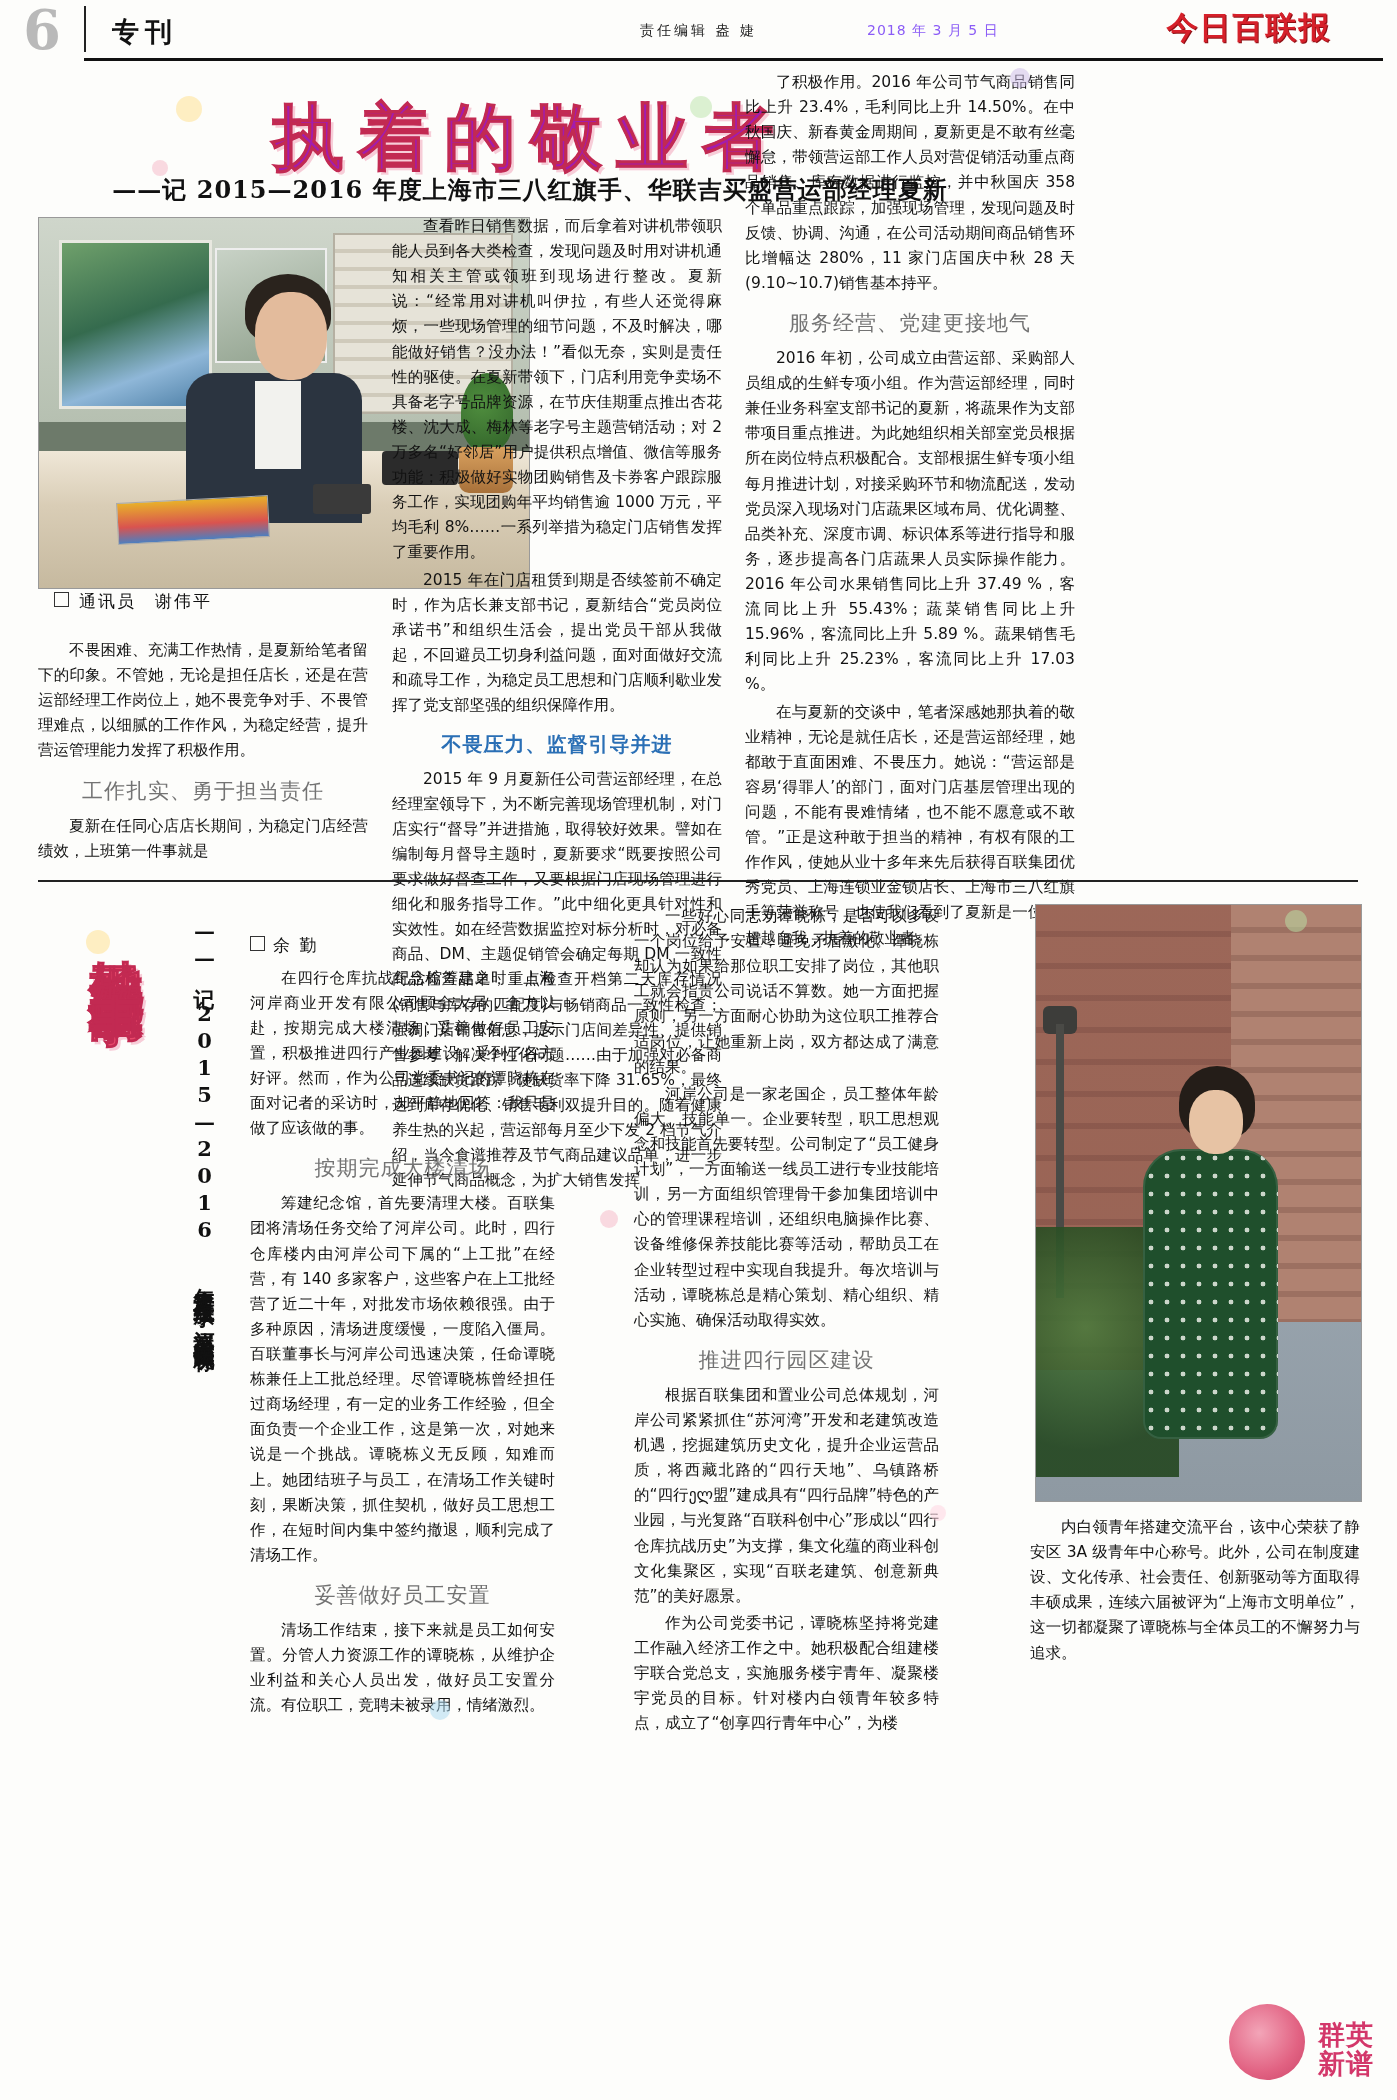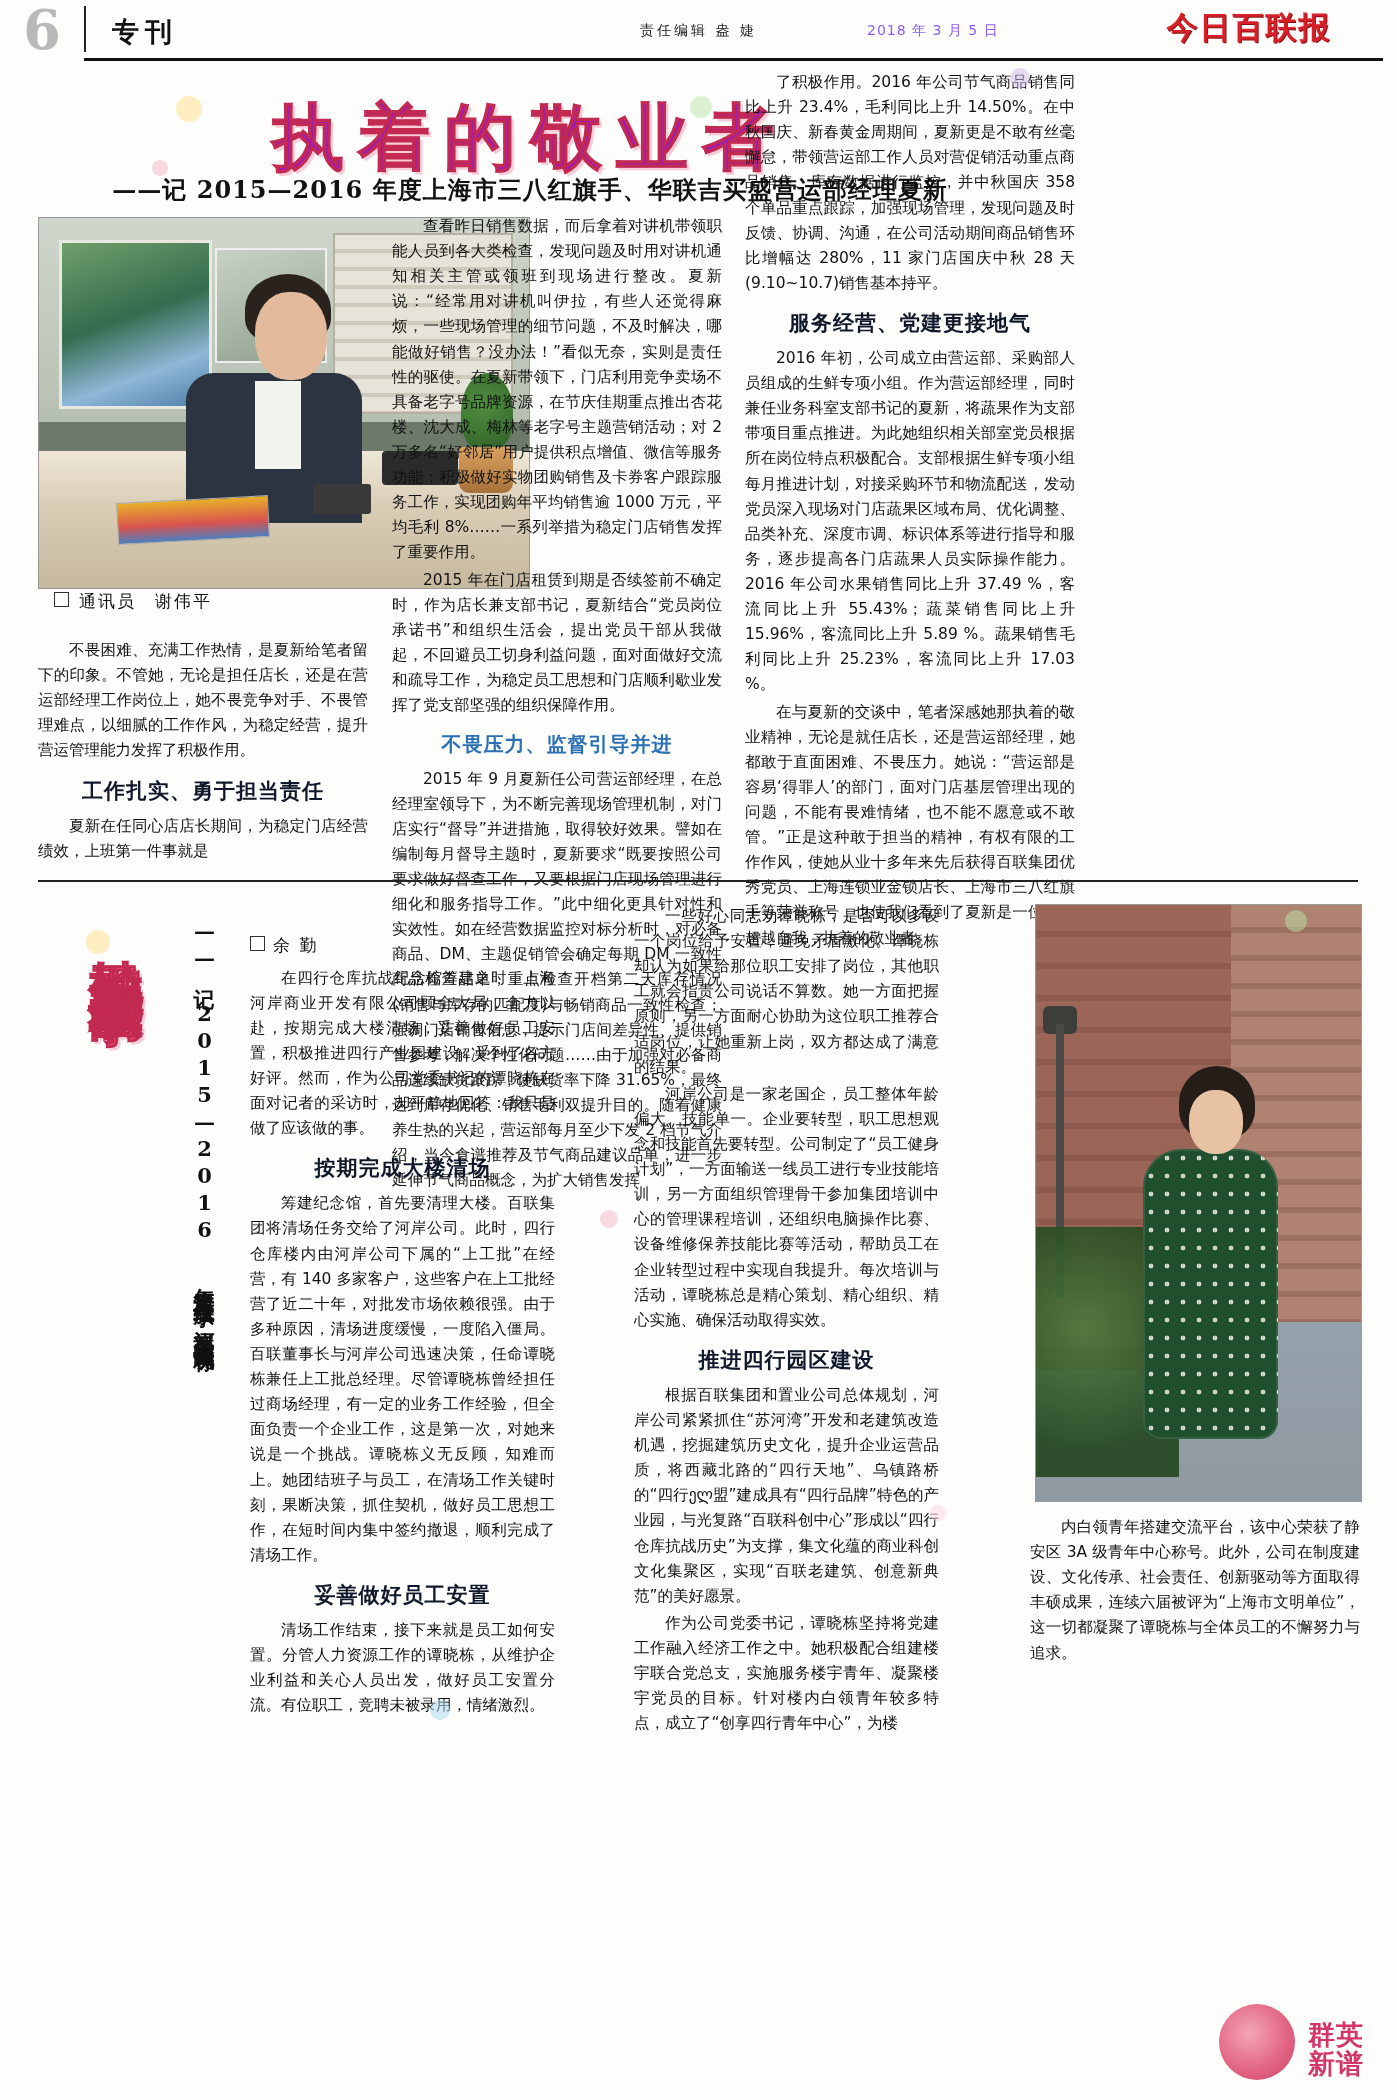--- a/index.html
+++ b/index.html
@@ -98,21 +98,21 @@
   .p1-calc{position:absolute;left:56%;top:72%;width:58px;height:30px;background:#3a3a3a;border-radius:3px;}
 
   .byline1{
     position:absolute;left:38px;top:528px;width:320px;
     font-size:17px;letter-spacing:2px;color:#111;padding-left:16px;
   }
   .byline1 .box{display:inline-block;width:13px;height:13px;border:1px solid #333;margin-right:10px;}
 
   .h-red{
     font-family:"DejaVu Serif","Liberation Serif",serif;
-    font-size:21px;font-weight:bold;color:#0f172a;letter-spacing:1px;
+    font-size:21px;font-weight:normal;color:#737373;letter-spacing:1px;
   }
   .h-blue{
     font-family:"DejaVu Serif","Liberation Serif",serif;
     font-size:20px;font-weight:bold;color:#2a6fb5;letter-spacing:1px;
   }
 
   .col{position:absolute;font-size:15.5px;line-height:1.62;text-align:justify;color:#121212;}
   .col p{margin:0 0 2px 0;text-indent:2em;}
   .col h4{margin:10px 0 6px 0;text-align:center;}
 
@@ -166,21 +166,21 @@
   .p2-woman-face{position:absolute;left:47%;top:31%;width:54px;height:64px;
     border-radius:46%;background:#e7c3a4;}
   .p2-woman-dress{position:absolute;left:33%;top:41%;width:135px;height:290px;
     background:#1f4f2c;border-radius:38px 38px 18px 18px;
     box-shadow:inset 0 0 0 2px rgba(255,255,255,.1);}
   .p2-dots{position:absolute;left:33%;top:41%;width:135px;height:290px;
     background-image:radial-gradient(circle,#e9eee6 2.4px,transparent 2.6px);
     background-size:16px 18px;border-radius:38px 38px 18px 18px;opacity:.85;}
 
   .stamp{
-    position:absolute;right:18px;bottom:14px;width:132px;height:92px;
+    position:absolute;right:8px;bottom:14px;width:132px;height:92px;
   }
   .stamp .circle{
     position:absolute;right:84px;bottom:6px;width:76px;height:76px;border-radius:50%;
     background:radial-gradient(circle at 40% 38%,#f2a0b4,#e05a7c 60%,#c83a60);
     opacity:.95;
   }
   .stamp .txt{
     position:absolute;right:6px;bottom:8px;width:74px;
     font-family:"DejaVu Serif","Liberation Serif",serif;
     font-size:27px;font-weight:bold;color:#d3376a;line-height:1.08;letter-spacing:1px;

